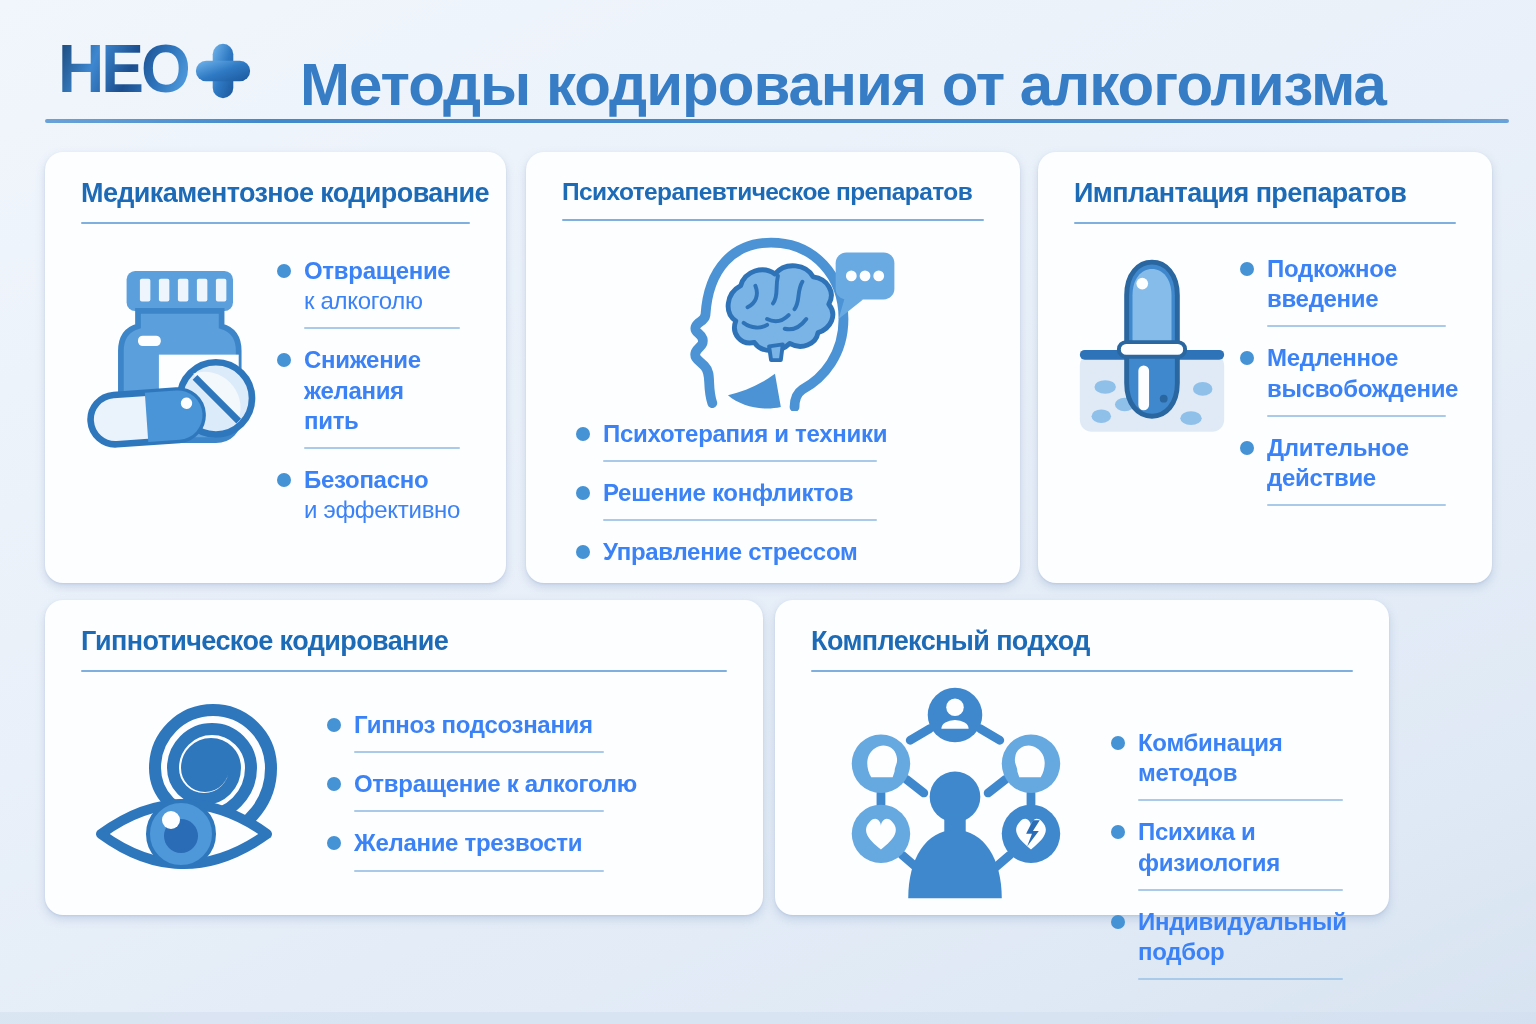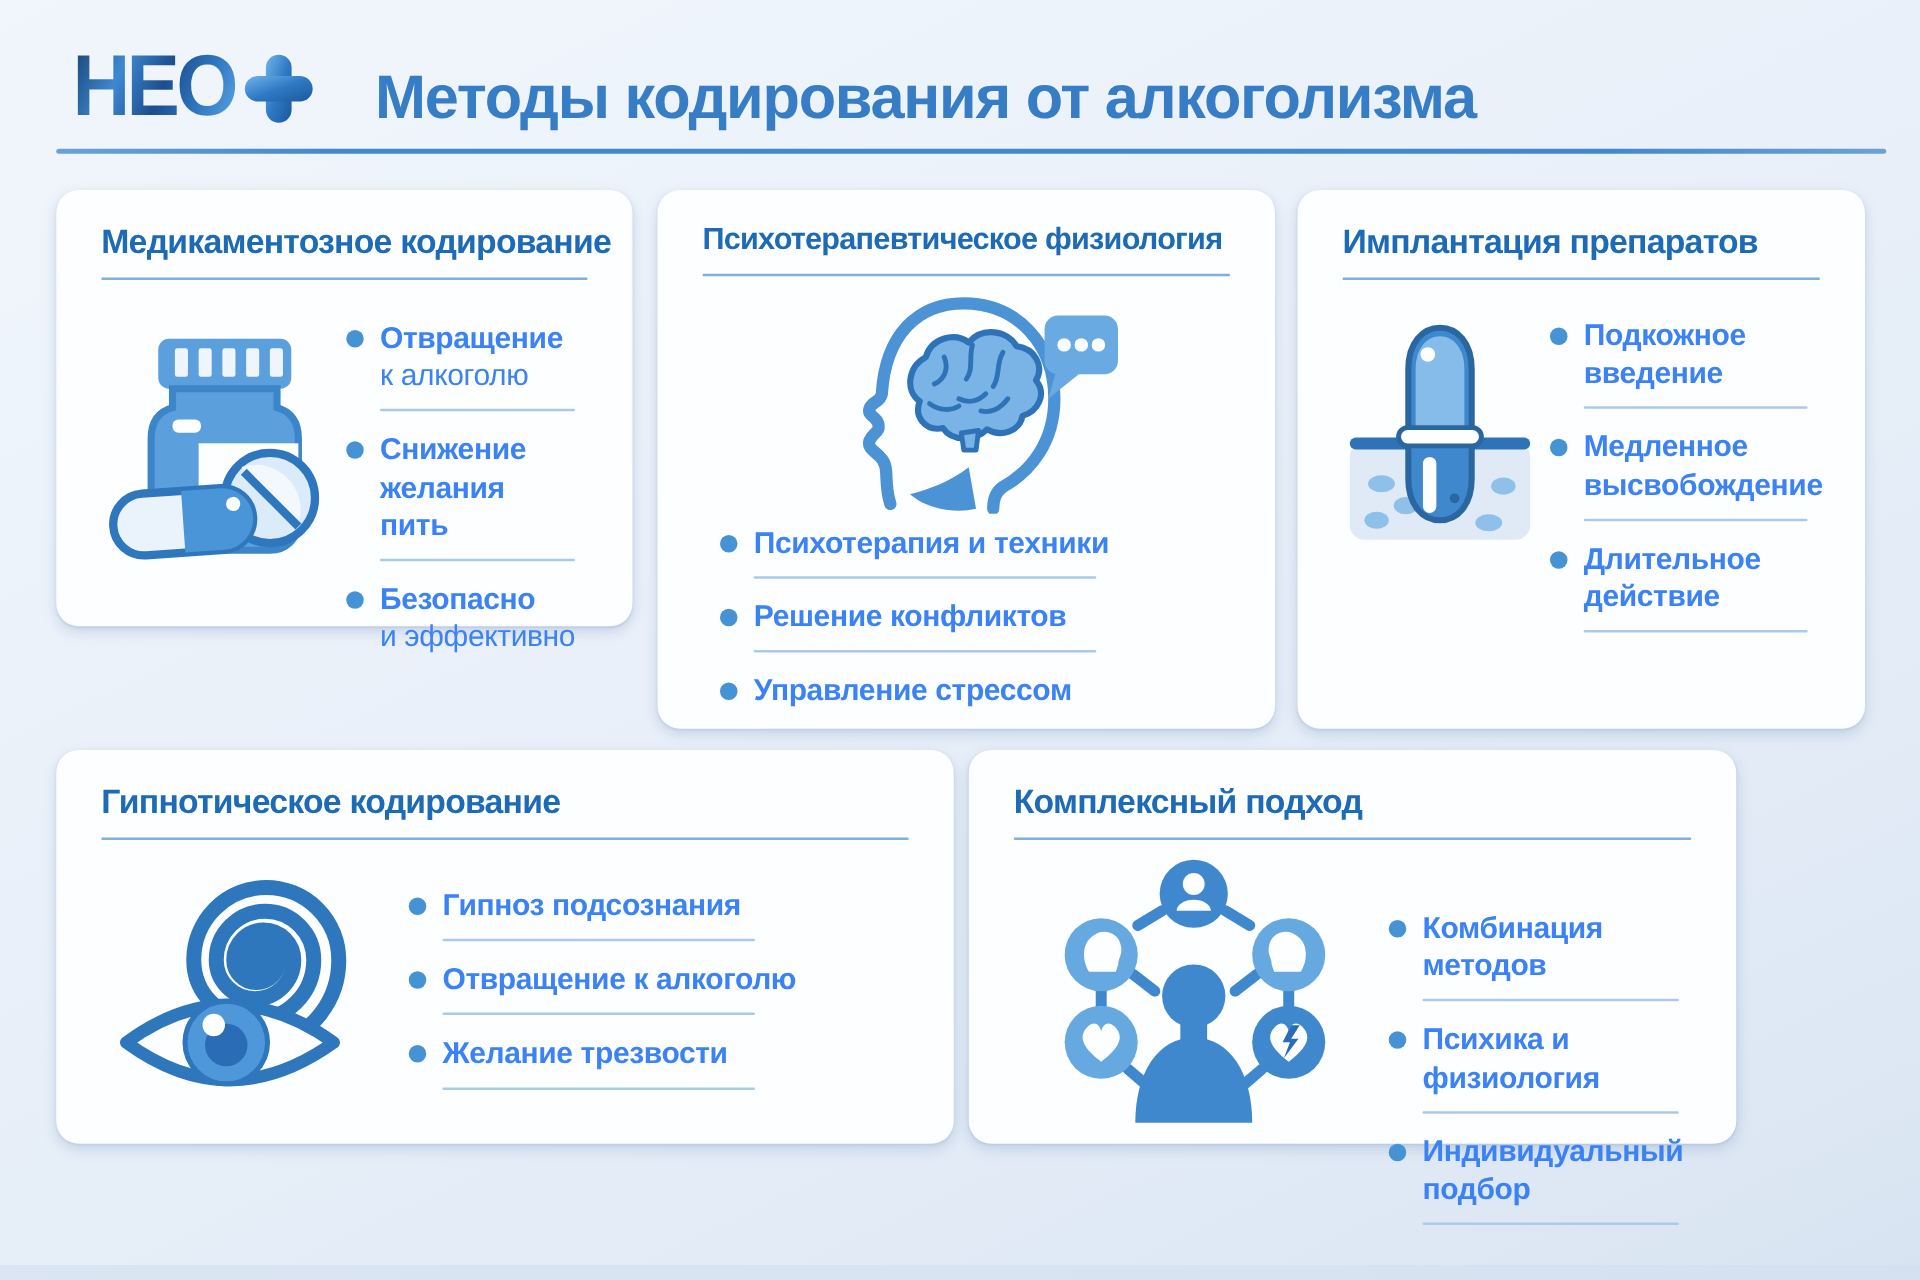--- a/index.html
+++ b/index.html
@@ -16,34 +16,34 @@
   .logo{position:absolute;left:58px;top:36px;display:flex;align-items:flex-end;}
   .logo-text{
     font-size:64px;font-weight:900;letter-spacing:-3px;line-height:1;
     background:linear-gradient(115deg,#16406f 0%,#3e88d1 30%,#1b4e8e 55%,#2e74bc 75%,#59a6e6 100%);
     -webkit-background-clip:text;background-clip:text;color:transparent;
     transform:scaleY(1.08);
   }
   .logo-plus{margin-left:6px;margin-top:6px;}
   .page-title{
     position:absolute;left:300px;top:50px;
-    font-size:49px;font-weight:700;letter-spacing:-1px;color:#367dc5;text-align:right;
+    font-size:60px;font-weight:700;letter-spacing:-1px;color:#367dc5;text-align:right;
   }
   .header-rule{
     position:absolute;left:45px;top:119px;width:1464px;height:4px;border-radius:2px;
     background:linear-gradient(90deg,#6aa2d8,#4289cc 15%,#4289cc 85%,#6aa2d8);
   }
 
   
   .card{
     position:absolute;background:#fdfeff;border-radius:18px;
     box-shadow:0 4px 10px rgba(110,140,185,.28),0 1px 2px rgba(110,140,185,.18);
     padding:26px 36px;box-sizing:border-box;
   }
-  .card-1{left:45px;top:152px;width:461px;height:349px;}
+  .card-1{left:45px;top:152px;width:461px;height:431px;}
   .card-2{left:526px;top:152px;width:494px;height:431px;}
   .card-3{left:1038px;top:152px;width:454px;height:431px;}
   .card-4{left:45px;top:600px;width:718px;height:315px;}
   .card-5{left:775px;top:600px;width:614px;height:315px;}
 
   .card-title{font-size:27px;font-weight:700;color:#1d6ab6;letter-spacing:-.6px;white-space:nowrap;}
   .card-2 .card-title{font-size:24.5px;}
   .title-rule{height:2px;background:#7fafdd;border-radius:1px;margin-top:13px;}
 
   .card-body{display:flex;}
@@ -146,21 +146,21 @@
         <div class="item">
           <span class="dot"></span>
           <span class="item-text twotone">Безопасно
 и эффективно</span>
         </div>
       </div>
     </div>
   </div>
 
   <div class="card card-2">
-    <div class="card-title">Психотерапевтическое физиология</div>
+    <div class="card-title">Психотерапевтическое препаратов</div>
     <div class="title-rule"></div>
     <div class="card-body">
       <div class="icon-box">
         <svg width="252" height="186" viewBox="0 0 252 190">
           <path d="M64 182 C58 164 64 152 56 144 C50 138 45 136 47 130 C50 123 56 124 54 116 C52 110 45 110 47 104 C49 98 56 99 57 92 C60 44 86 18 124 18 C168 18 198 52 198 96 C198 132 178 156 156 168 C150 172 148 178 148 186" fill="none" stroke="#4b93d4" stroke-width="10" stroke-linecap="round" stroke-linejoin="round"></path>
           <path d="M80 174 C94 186 116 190 134 186 L128 152 C112 164 96 170 80 174 Z" fill="#4b93d4"></path>
           <path d="M88 98 C76 90 78 70 93 62 C97 47 116 41 128 50 C139 37 160 40 167 53 C182 55 190 69 183 81 C192 92 185 106 172 110 C170 122 155 128 143 121 C133 131 114 131 107 120 C93 123 83 111 88 98 Z" fill="#7ab4e6" stroke="#2e72b8" stroke-width="5" stroke-linejoin="round"></path>
           <path d="M108 62 C112 72 108 80 100 84 M131 52 C128 64 132 72 126 80 M156 58 C150 68 154 78 148 86 M120 96 C128 100 136 98 142 92 M96 100 C104 106 114 106 120 102 M160 96 C154 104 146 108 138 106" fill="none" stroke="#2e72b8" stroke-width="4" stroke-linecap="round"></path>
           <path d="M122 124 l14 -2 l-2 16 l-10 0 Z" fill="#7ab4e6" stroke="#2e72b8" stroke-width="4" stroke-linejoin="round"></path>
           <rect x="190" y="28" width="60" height="48" rx="11" fill="#6aaae2"></rect>

